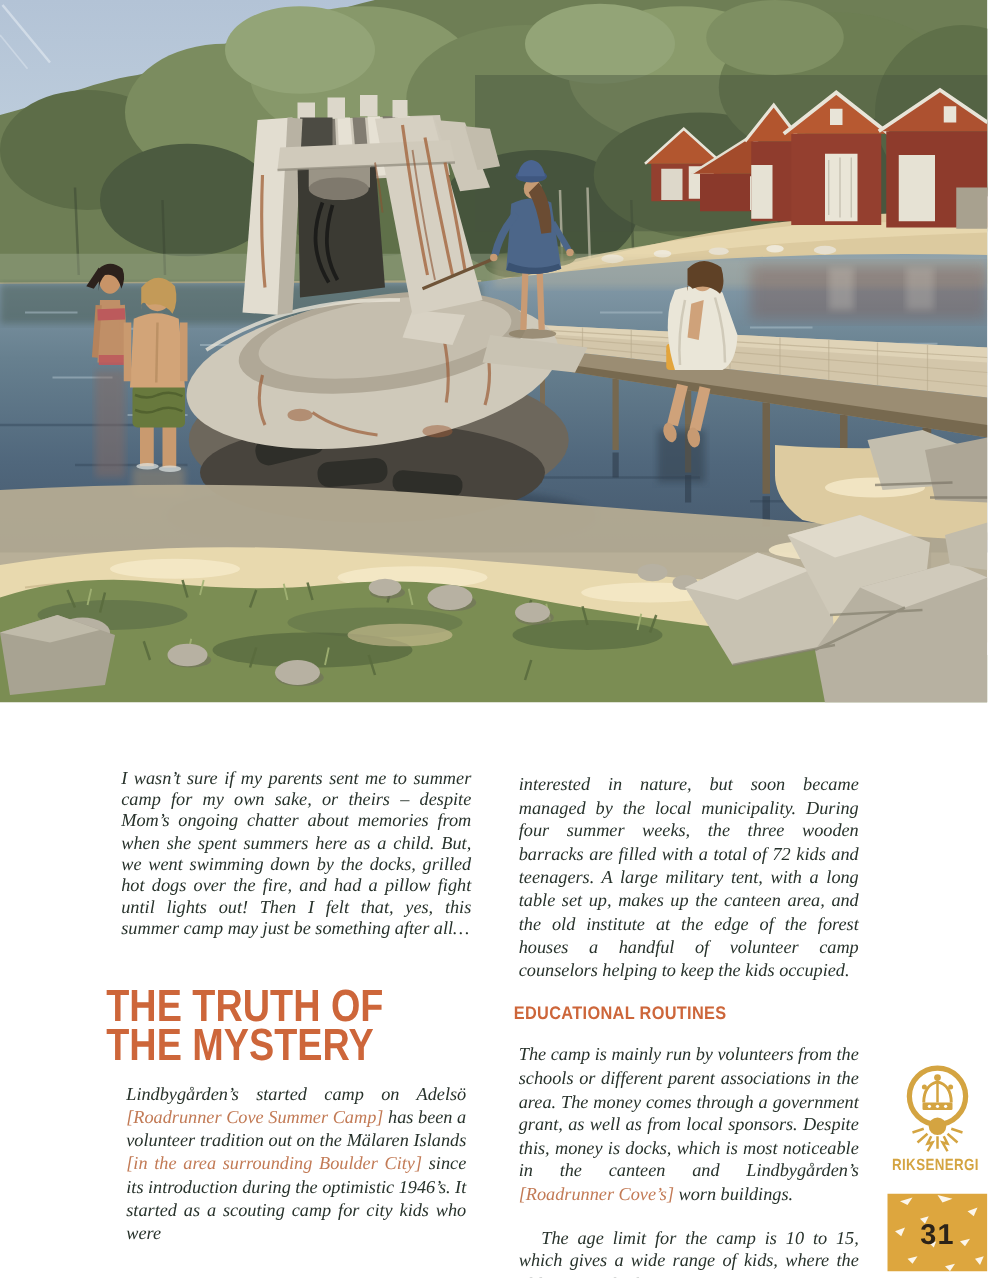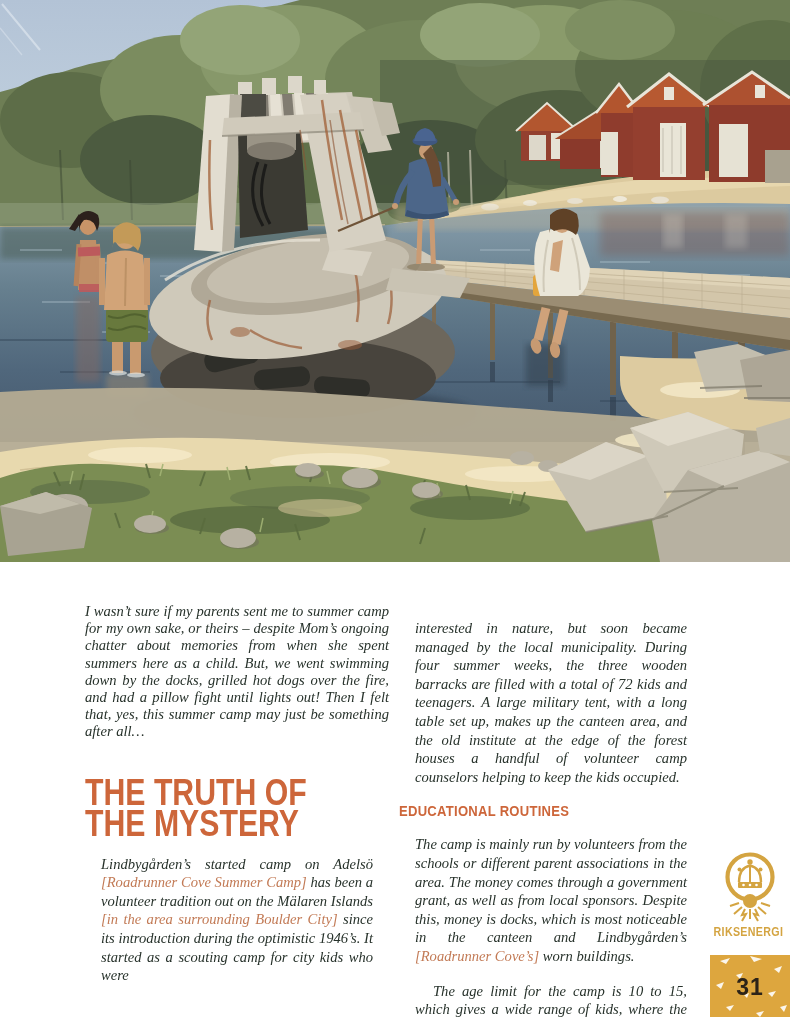--- a/index.html
+++ b/index.html
@@ -3,26 +3,26 @@
 <meta charset="utf-8">
 <style>
   html,body{margin:0;padding:0;background:#ffffff;}
   .page{position:relative;width:790px;height:1022px;background:#ffffff;overflow:hidden;
         font-family:"Liberation Serif",serif;color:var(--body-text,#27322b);}
   .art{position:absolute;left:0;top:0;width:790px;height:562px;display:block;}
   .col{position:absolute;top:603px;width:304px;font-size:14.6px;line-height:18.6px;
        text-align:justify;}
   .col-left{left:85px;}
   .col-right{left:399px;}
-  .intro{margin:0;font-style:italic;line-height:17.2px;}
+  .intro{margin:12px;font-style:italic;line-height:17.2px;}
   h1.section-title{margin:36px 0 14px 0;color:var(--accent,#cd663a);
        font-family:"Liberation Sans",sans-serif;font-weight:bold;font-size:36px;line-height:31px;}
   h1 .squeeze{display:inline-block;transform:scaleX(.84);transform-origin:left top;white-space:nowrap;}
   h1 .tl{display:block;}
-  h2.sub{margin:18px 0 6px 0;color:var(--accent,#cd663a);
+  h2.sub{margin:18px 0 6px 12px;color:var(--accent,#cd663a);
        font-family:"Liberation Sans",sans-serif;font-weight:bold;font-size:14.5px;line-height:15px;}
   h2 .squeeze{display:inline-block;transform:scaleX(.9);transform-origin:left top;white-space:nowrap;letter-spacing:.3px;}
   p.body{margin:16px;font-style:italic;}
   p.indent{text-indent:18px;}
   .accent{color:var(--accent-soft,#c27a55);}
   .logo{position:absolute;left:706px;top:851px;width:84px;text-align:left;}
   .logo svg{display:block;margin:0 auto;}
   .logo-text{margin-top:1px;color:var(--gold,#d4a441);font-family:"Liberation Sans",sans-serif;
        font-weight:bold;font-size:13px;letter-spacing:.4px;transform:scaleX(.82);transform-origin:center top;white-space:nowrap;}
   .page-box{position:absolute;left:710px;top:955px;width:80px;height:62px;

